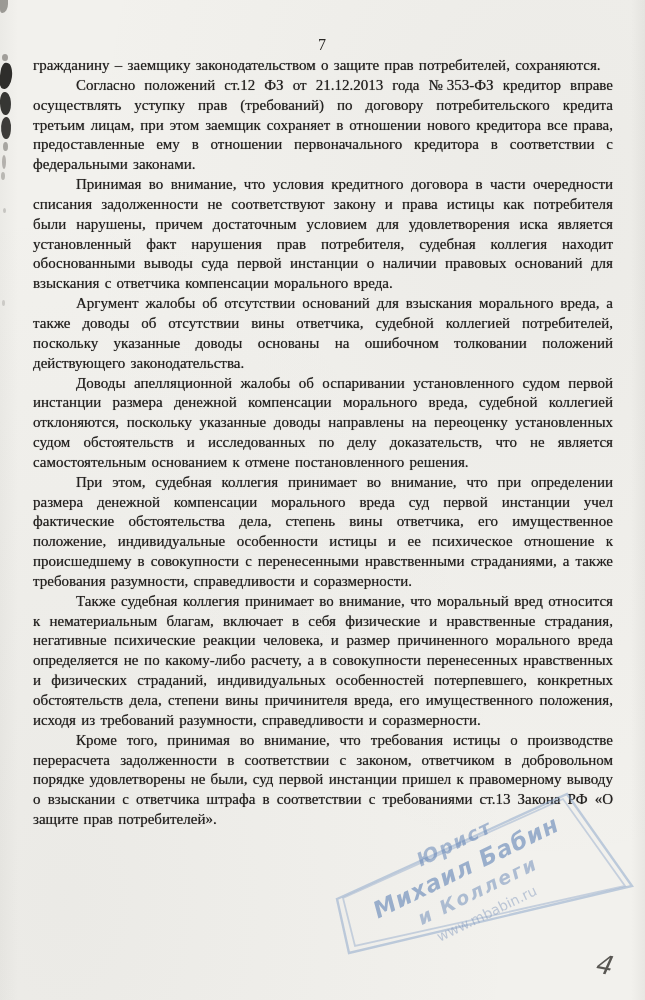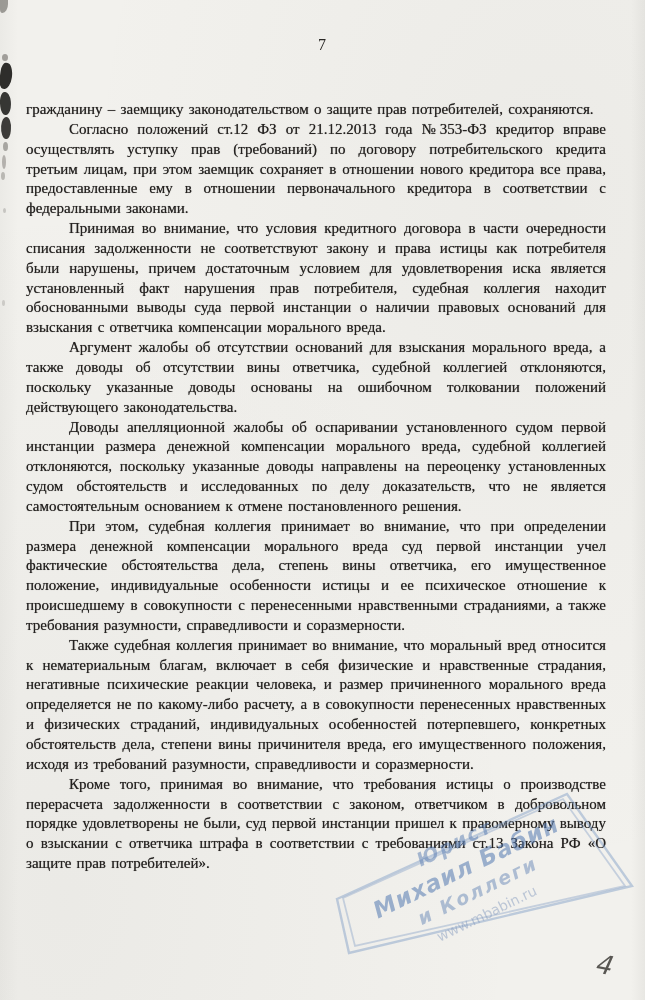--- a/index.html
+++ b/index.html
@@ -22,27 +22,26 @@
   }
   .page-number{
     padding-top:36px;
     text-align:center;
     font-size:16px;
     color:#2a2825;
     letter-spacing:1px;
   }
   .body-text{
     position:absolute;
-    left:26px; top:56px;
+    left:33px; top:56px;
     width:580px;
     font-size:15px;
     line-height:19.85px;
     color:#242220;
     text-shadow:0 0 0.7px rgba(45,42,40,0.75);
-    margin-top:44px;
   }
   .body-text p{
     margin:0;
     text-align:justify;
     text-align-last:left;
     text-indent:43px;
     word-spacing:1.5px;
   }
   .body-text p.no-indent{ text-indent:0; }
 
@@ -79,21 +78,21 @@
 <body>
 
 <div class="page">
 
   <div class="page-number">7</div>
 
   <div class="body-text">
     <p class="no-indent">гражданину – заемщику законодательством о защите прав потребителей, сохраняются.</p>
     <p>Согласно положений ст.12 ФЗ от 21.12.2013 года №353-ФЗ кредитор вправе осуществлять уступку прав (требований) по договору потребительского кредита третьим лицам, при этом заемщик сохраняет в отношении нового кредитора все права, предоставленные ему в отношении первоначального кредитора в соответствии с федеральными законами.</p>
     <p>Принимая во внимание, что условия кредитного договора в части очередности списания задолженности не соответствуют закону и права истицы как потребителя были нарушены, причем достаточным условием для удовлетворения иска является установленный факт нарушения прав потребителя, судебная коллегия находит обоснованными выводы суда первой инстанции о наличии правовых оснований для взыскания с ответчика компенсации морального вреда.</p>
-    <p>Аргумент жалобы об отсутствии оснований для взыскания морального вреда, а также доводы об отсутствии вины ответчика, судебной коллегией отклоняются, поскольку указанные доводы основаны на ошибочном толковании положений действующего законодательства.</p>
+    <p>Аргумент жалобы об отсутствии оснований для взыскания морального вреда, а также доводы об отсутствии вины ответчика, судебной коллегией потребителей, поскольку указанные доводы основаны на ошибочном толковании положений действующего законодательства.</p>
     <p>Доводы апелляционной жалобы об оспаривании установленного судом первой инстанции размера денежной компенсации морального вреда, судебной коллегией отклоняются, поскольку указанные доводы направлены на переоценку установленных судом обстоятельств и исследованных по делу доказательств, что не является самостоятельным основанием к отмене постановленного решения.</p>
     <p>При этом, судебная коллегия принимает во внимание, что при определении размера денежной компенсации морального вреда суд первой инстанции учел фактические обстоятельства дела, степень вины ответчика, его имущественное положение, индивидуальные особенности истицы и ее психическое отношение к происшедшему в совокупности с перенесенными нравственными страданиями,  а также требования разумности, справедливости и соразмерности.</p>
     <p>Также судебная коллегия  принимает во внимание, что моральный вред относится к нематериальным благам, включает в себя физические и нравственные страдания, негативные психические реакции человека, и размер причиненного морального вреда определяется не по какому-либо расчету, а в совокупности перенесенных нравственных и физических страданий, индивидуальных особенностей потерпевшего, конкретных обстоятельств дела, степени вины причинителя вреда, его имущественного положения, исходя из требований разумности, справедливости и соразмерности.</p>
     <p>Кроме того, принимая во внимание, что требования истицы о производстве перерасчета задолженности в соответствии с законом, ответчиком в добровольном порядке удовлетворены не были, суд первой инстанции пришел к правомерному выводу о взыскании с ответчика штрафа в соответствии с требованиями ст.13 Закона РФ «О защите прав потребителей».</p>
   </div>
 
   <div class="artifact corner"></div>
   <div class="artifact smudge blob1"></div>
   <div class="artifact smudge blob2"></div>
   <div class="artifact smudge blob3"></div>

